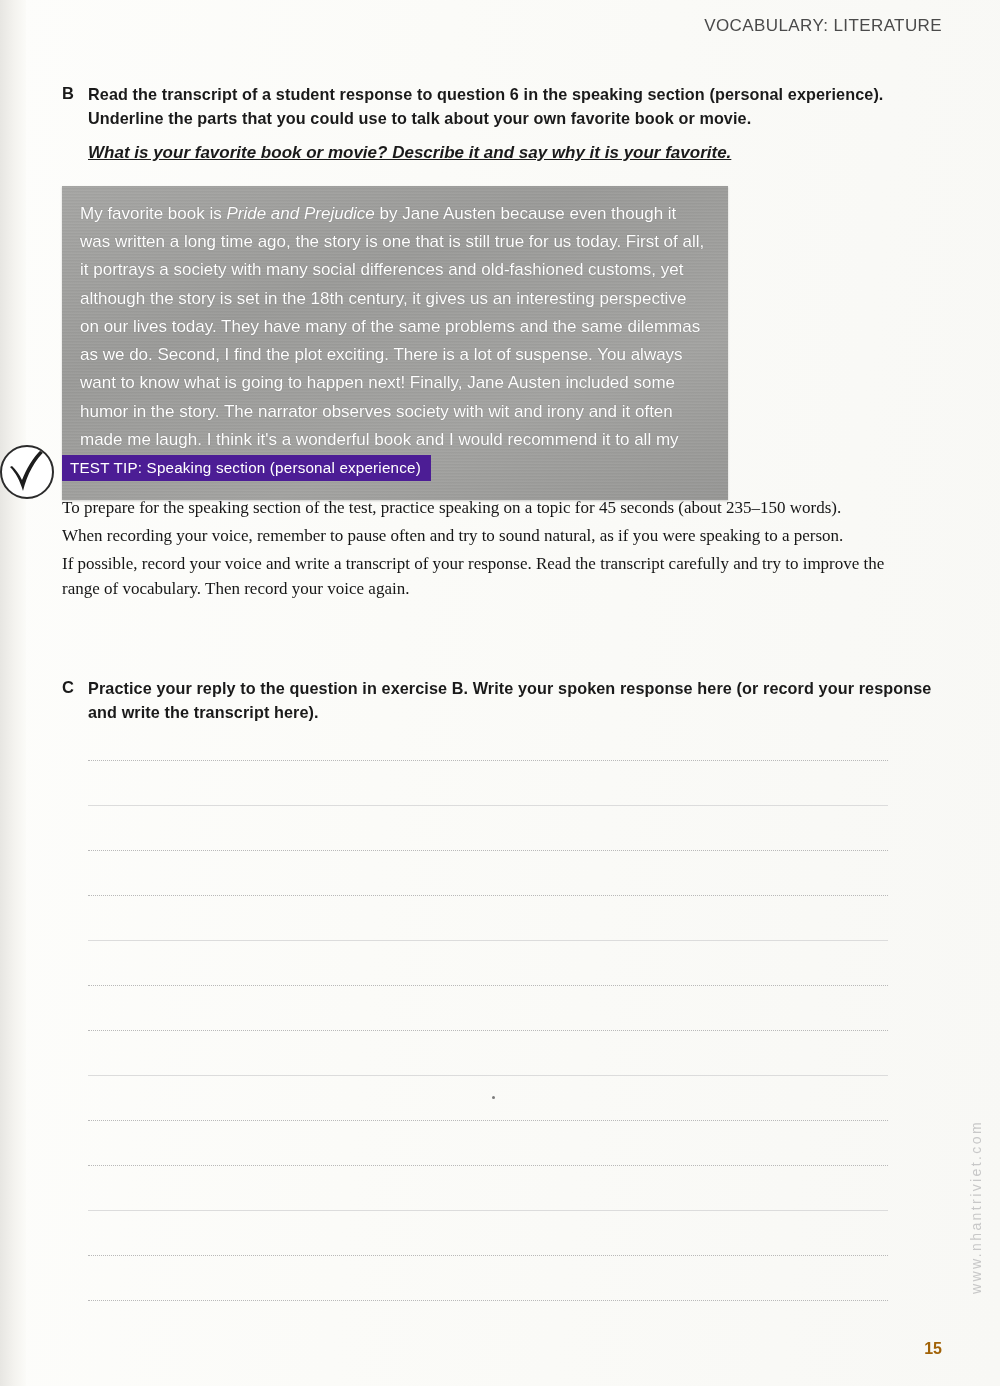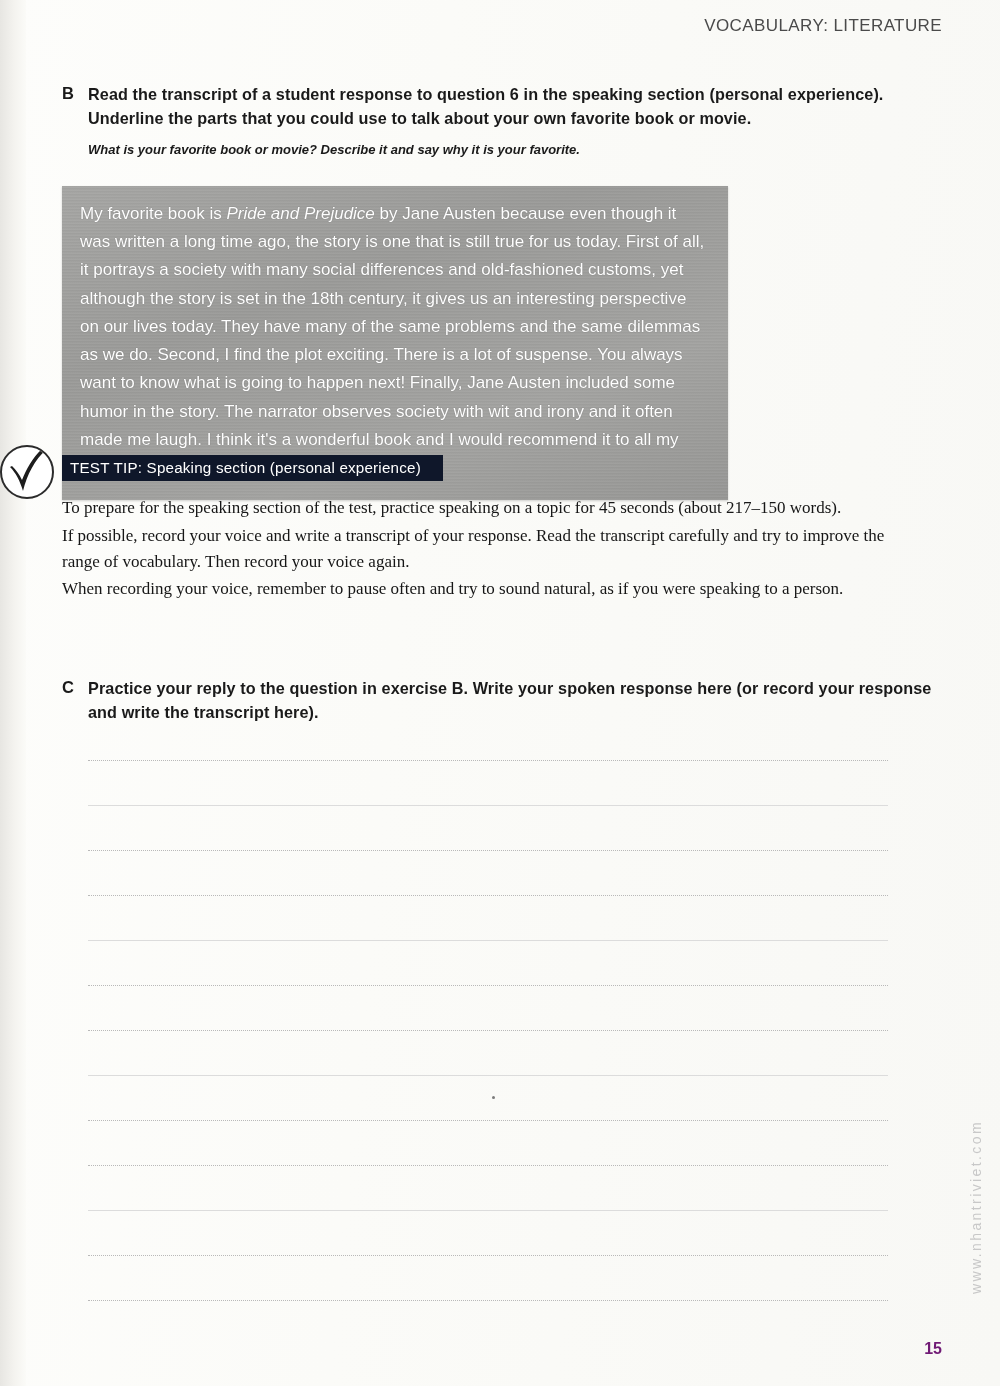--- a/index.html
+++ b/index.html
@@ -63,25 +63,26 @@
     flex: 1 1 auto;
   }
   .ex-instruction {
     font-size: 16.2px;
     font-weight: bold;
     line-height: 1.5;
     margin: 0;
     letter-spacing: 0.1px;
   }
   .ex-question {
-    font-size: 13px;
+    font-size: 17px;
     font-weight: bold;
     font-style: italic;
     line-height: 1.5;
     margin: 9px 0 0 0;
+    text-decoration: underline;
   }
 
   
   .transcript {
     position: absolute;
     left: 62px;
     top: 186px;
     width: 666px;
     background: #9b9b9b;
     background-image:
@@ -101,24 +102,24 @@
 
   
   .tip-wrap {
     position: absolute;
     left: 62px;
     top: 455px;
     right: 58px;
   }
   .tip-heading {
     display: inline-block;
-    background: #0f172a;
+    background: #4c1d95;
     color: #ffffff;
     font-size: 15.2px;
-    padding: 4px 22px 5px 8px;
+    padding: 4px 10px 5px 8px;
     letter-spacing: 0.2px;
   }
   .tip-body {
     margin-top: 14px;
     font-family: "Liberation Serif", serif;
     font-size: 17px;
     line-height: 1.52;
     color: #161616;
     max-width: 828px;
   }
@@ -176,21 +177,21 @@
     font-size: 14px;
     letter-spacing: 2.4px;
     color: #c8c8c8;
   }
   .folio {
     position: absolute;
     right: 58px;
     bottom: 28px;
     font-size: 16px;
     font-weight: bold;
-    color: #701a75;
+    color: #a16207;
   }
 </style>
 </head>
 <body>
 
 <div class="page"></div>
 <div class="page-edge-left"></div>
 
 <div class="running-head">VOCABULARY: LITERATURE</div>
 
@@ -209,23 +210,23 @@
 </div>
 
 <div class="tip-wrap">
   <div class="tip-badge">
     <svg width="50" height="50" viewBox="0 0 50 50" aria-hidden="true">
       <path d="M8 20 C14 26 18 34 21 44 C25 28 33 12 44 3 L40 2 C30 11 24 23 20 33 C17 27 14 23 10 19 Z" fill="#1d1d1d"></path>
     </svg>
   </div>
   <div class="tip-heading">TEST TIP: Speaking section (personal experience)</div>
   <div class="tip-body">
-    <p>To prepare for the speaking section of the test, practice speaking on a topic for 45 seconds (about 217–150 words).</p>
+    <p>To prepare for the speaking section of the test, practice speaking on a topic for 45 seconds (about 235–150 words).</p>
+    <p>When recording your voice, remember to pause often and try to sound natural, as if you were speaking to a person.</p>
     <p>If possible, record your voice and write a transcript of your response. Read the transcript carefully and try to improve the range of vocabulary. Then record your voice again.</p>
-    <p>When recording your voice, remember to pause often and try to sound natural, as if you were speaking to a person.</p>
   </div>
 </div>
 
 <div class="exercise ex-c">
   <div class="ex-row">
     <div class="ex-letter">C</div>
     <div class="ex-body">
       <p class="ex-instruction">Practice your reply to the question in exercise B. Write your spoken response here (or record your response and write the transcript here).</p>
     </div>
   </div>

